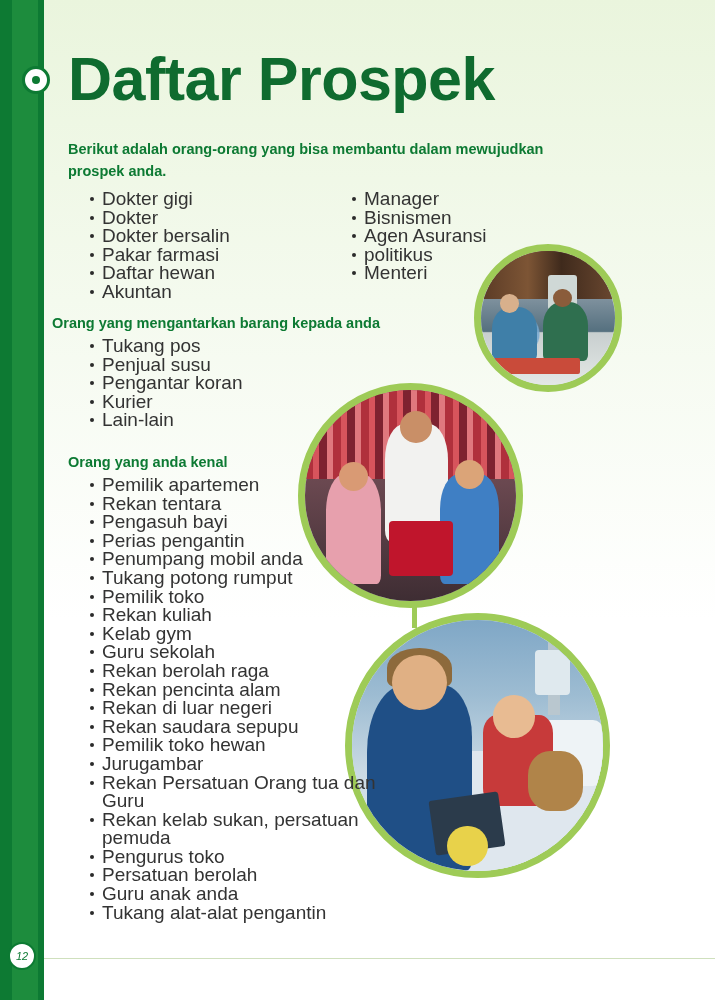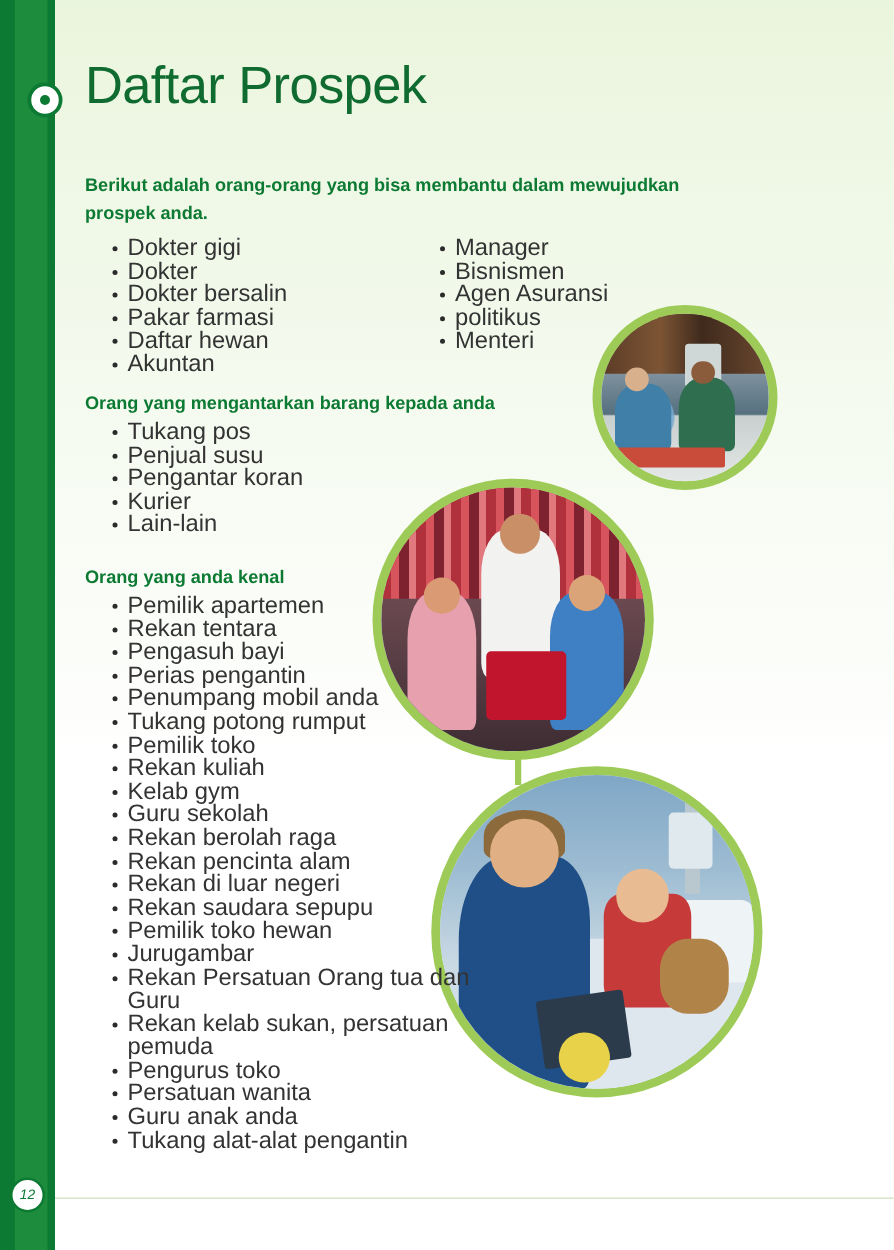--- a/index.html
+++ b/index.html
@@ -54,23 +54,23 @@
     content: "";
     position: absolute;
     left: 7px; top: 7px;
     width: 8px; height: 8px;
     border-radius: 50%;
     background: #0d7a33;
   }
   h1.title {
     position: absolute;
     left: 68px; top: 44px;
-    font-size: 42px;
+    font-size: 61px;
     letter-spacing: -0.5px;
-    font-weight: normal;
+    font-weight: bold;
     color: #0f6b2f;
     z-index: 5;
   }
   .intro {
     position: absolute;
     left: 68px; top: 139px;
     width: 520px;
     font-size: 14.5px;
     font-weight: bold;
     color: #0d7a33;
@@ -100,21 +100,21 @@
     content: "";
     position: absolute;
     left: 2px; top: 7px;
     width: 4px; height: 4px;
     border-radius: 50%;
     background: #2b2b2b;
   }
   
   #list-prof-a { left: 88px; top: 190px; width: 230px; }
   #list-prof-b { left: 350px; top: 190px; width: 220px; }
-  #head-deliver { left: 68px; top: 315px; }
+  #head-deliver { left: 52px; top: 315px; }
   #list-deliver { left: 88px; top: 337px; width: 300px; }
   #head-known { left: 68px; top: 454px; }
   #list-known  { left: 88px; top: 476px; width: 320px; }
 
   
   .photo {
     position: absolute;
     border-radius: 50%;
     overflow: hidden;
     border: 7px solid #9ecb57;
@@ -282,21 +282,21 @@
     <li>Guru sekolah</li>
     <li>Rekan berolah raga</li>
     <li>Rekan pencinta alam</li>
     <li>Rekan di luar negeri</li>
     <li>Rekan saudara sepupu</li>
     <li>Pemilik toko hewan</li>
     <li>Jurugambar</li>
     <li>Rekan Persatuan Orang tua dan Guru</li>
     <li>Rekan kelab sukan, persatuan pemuda</li>
     <li>Pengurus toko</li>
-    <li>Persatuan wanita</li>
+    <li>Persatuan berolah</li>
     <li>Guru anak anda</li>
     <li>Tukang alat-alat pengantin</li>
   </ul>
 
   <div class="photo" id="photo-clinic">
     <div class="inner">
       <div class="s1"></div>
         <div class="s2"></div>
         <div class="s3"></div>
       <div class="s4"></div>

